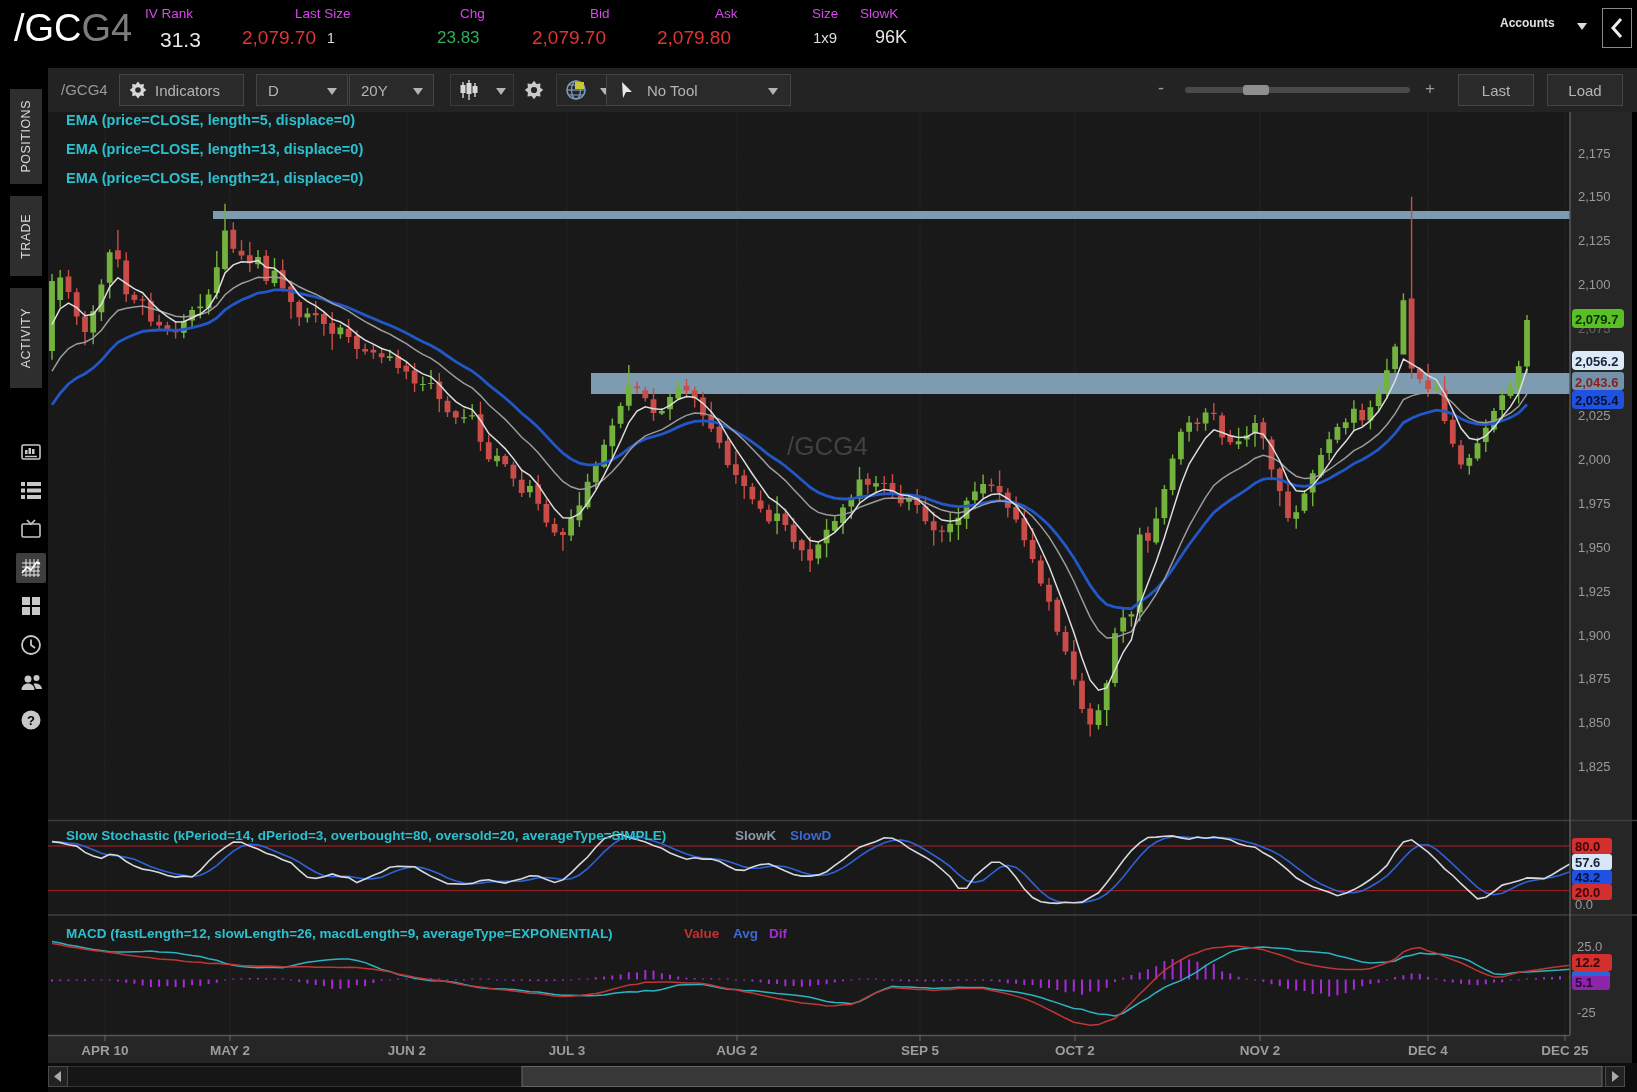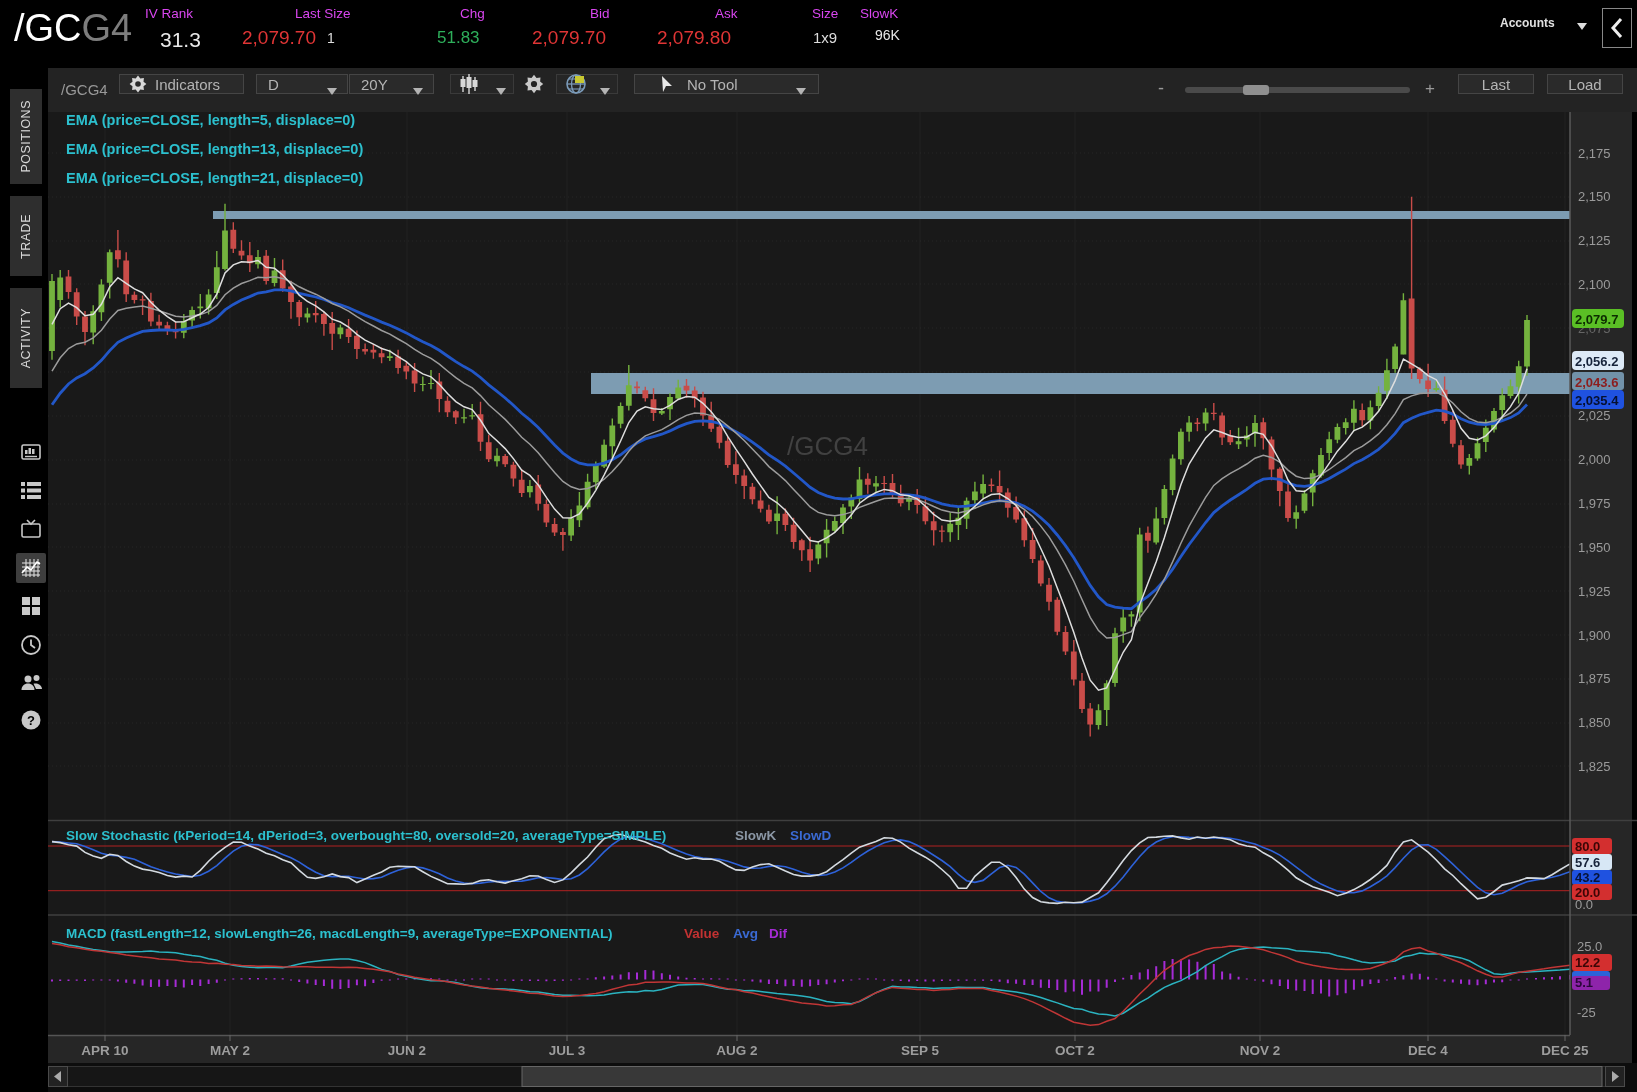--- a/index.html
+++ b/index.html
@@ -2,21 +2,21 @@
 <html><head><meta charset="utf-8">
 <style>
 *{margin:0;padding:0;box-sizing:border-box}
 html,body{width:1637px;height:1092px;background:#000;overflow:hidden;
 font-family:"Liberation Sans",sans-serif}
 #app{position:relative;width:1637px;height:1092px;background:#000}
 .abs{position:absolute}
 .ax{font:13px "Liberation Sans",sans-serif;fill:#9a9a9a}
 .bt{font:bold 13px "Liberation Sans",sans-serif}
 .hlab{position:absolute;top:6px;font-size:13.5px;color:#d946ef}
-.btn{position:absolute;top:6px;height:20px;border:1px solid #454545;
+.btn{position:absolute;top:6px;height:32px;border:1px solid #454545;
 background:#2a2a2a;color:#b4b4b4;font-size:15px;display:flex;align-items:center}
 .chev{width:0;height:0;border-left:5.5px solid transparent;
 border-right:5.5px solid transparent;border-top:7px solid #b4b4b4}
 .ticon{display:inline-block;vertical-align:middle}
 .sideico{position:absolute;left:20px}
 .tab{position:absolute;left:10px;width:32px;background:#2e2e2e;color:#d8d8d8;
 display:flex;align-items:center;justify-content:center;font-size:12.5px;
 letter-spacing:0.5px}
 .tab span{writing-mode:vertical-rl;transform:rotate(180deg)}
 </style></head><body>
@@ -181,25 +181,25 @@
   <span class="hlab" style="left:145px">IV Rank</span>
   <span class="hlab" style="left:295px">Last Size</span>
   <span class="hlab" style="left:460px">Chg</span>
   <span class="hlab" style="left:590px">Bid</span>
   <span class="hlab" style="left:715px">Ask</span>
   <span class="hlab" style="left:812px">Size</span>
   <span class="hlab" style="left:860px">SlowK</span>
   <span class="abs" style="left:160px;top:28px;font-size:21px;color:#e8e8e8">31.3</span>
   <span class="abs" style="left:242px;top:27px;font-size:19px;color:#e03535">2,079.70</span>
   <span class="abs" style="left:327px;top:30px;font-size:14px;color:#ddd">1</span>
-  <span class="abs" style="left:437px;top:28px;font-size:17px;color:#2eaf5b">51.83</span>
+  <span class="abs" style="left:437px;top:28px;font-size:17px;color:#2eaf5b">23.83</span>
   <span class="abs" style="left:532px;top:27px;font-size:19px;color:#e03535">2,079.70</span>
   <span class="abs" style="left:657px;top:27px;font-size:19px;color:#e03535">2,079.80</span>
   <span class="abs" style="left:813px;top:29px;font-size:15px;color:#ddd">1x9</span>
-  <span class="abs" style="left:875px;top:27px;font-size:14px;color:#e8e8e8">96K</span>
+  <span class="abs" style="left:875px;top:27px;font-size:18px;color:#e8e8e8">96K</span>
   <span class="abs" style="left:1500px;top:16px;font-size:12px;color:#e0e0e0;font-weight:bold">Accounts</span>
   <span class="abs chev" style="left:1577px;top:23px;border-top-color:#ddd"></span>
   <span class="abs" style="left:1602px;top:8px;width:30px;height:40px;border:1px solid #888">
     <svg width="28" height="38">
           <path d="M18 10l-8 9 8 9" stroke="#eee" stroke-width="3" fill="none"></path>
         </svg>
   </span>
 </div>
 
 <div class="abs" style="left:48px;top:68px;width:1589px;height:44px;background:#232323">
@@ -238,21 +238,21 @@
     <svg class="ticon" width="24" height="24">
           <circle cx="12" cy="12" r="9" fill="none" stroke="#7a9ab8" stroke-width="1.6"></circle>
           <ellipse cx="12" cy="12" rx="4.5" ry="9" fill="none" stroke="#7a9ab8" stroke-width="1.3"></ellipse>
           <line x1="3" y1="12" x2="21" y2="12" stroke="#7a9ab8" stroke-width="1.3"></line>
           <line x1="4.5" y1="7" x2="19.5" y2="7" stroke="#7a9ab8" stroke-width="1.1"></line>
           <line x1="4.5" y1="17" x2="19.5" y2="17" stroke="#7a9ab8" stroke-width="1.1"></line>
           <rect x="11" y="4" width="9" height="7" fill="#c8c832"></rect>
         </svg>
     <span class="chev" style="position:absolute;right:7px;top:13px"></span>
       </div>
-  <div class="btn" style="left:586px;width:185px;padding-left:24px">
+  <div class="btn" style="left:558px;width:185px;padding-left:12px">
     <svg class="ticon" width="16" height="18">
           <path d="M3 1l10 10h-6l-3 6z" fill="#e8e8e8"></path>
         </svg>
     <span style="margin-left:12px">No Tool</span>
         <span class="chev" style="position:absolute;right:12px;top:13px"></span>
       </div>
   <span class="abs" style="left:1110px;top:10px;font-size:18px;color:#999">-</span>
   <div class="abs" style="left:1137px;top:19px;width:225px;height:6px;background:#4a4a4a;border-radius:3px"></div>
   <div class="abs" style="left:1195px;top:17px;width:26px;height:10px;background:#8f8f8f;border-radius:3px"></div>
   <span class="abs" style="left:1377px;top:11px;font-size:17px;color:#999">+</span>

